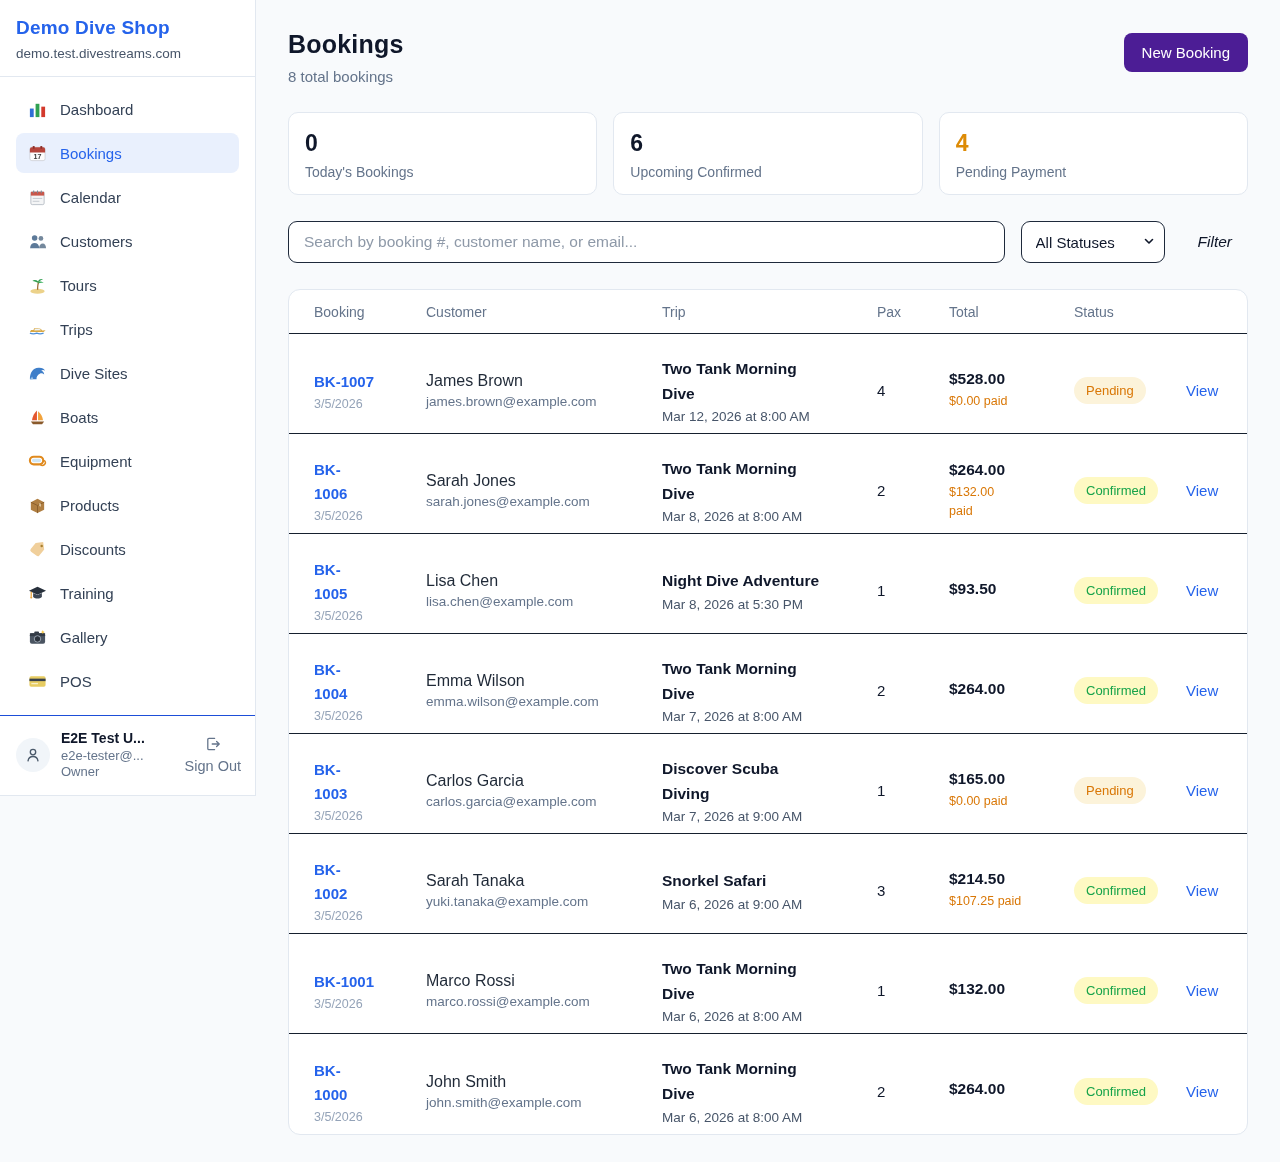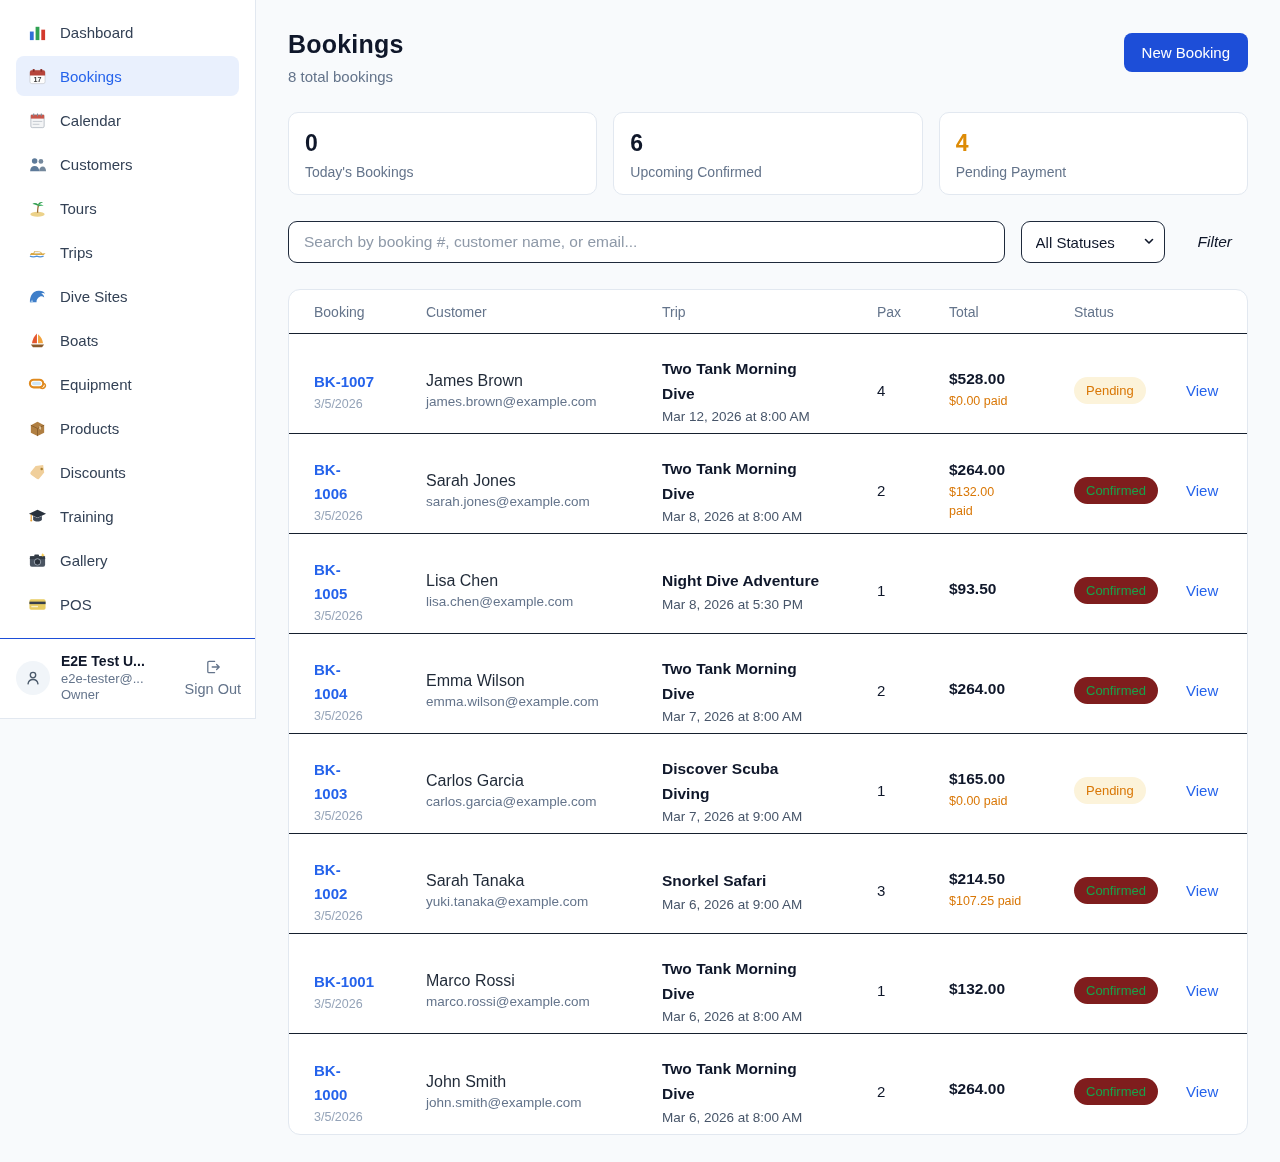--- a/index.html
+++ b/index.html
@@ -44,21 +44,21 @@
   .user-name { font-size:14px; font-weight:700; color:#0f172a; }
   .user-email { font-size:13px; color:#64748b; margin-top:2px; }
   .user-role { font-size:13px; color:#64748b; margin-top:1px; }
   .signout { display:flex; align-items:center; gap:6px; font-size:14.5px; color:#64748b; cursor:pointer; white-space:nowrap;flex-direction:column; }
   
   .main { position:absolute; left:256px; top:0; width:1024px; padding:30px 32px 32px; }
   .page-head { display:flex; justify-content:space-between; align-items:flex-start; }
   .page-title { font-size:25px; font-weight:700; color:#0f172a; letter-spacing:.2px; }
   .page-sub { font-size:15px; color:#64748b; margin-top:9px; }
   .btn-primary {
-    background:#1d4ed8; color:#fff; border:none; border-radius:8px;
+    background:#4c1d95; color:#fff; border:none; border-radius:8px;
     font-size:15px; font-weight:500; padding:11px 18px; cursor:pointer;
     font-family:inherit; margin-top:3px;margin-left:16px;
   }
   .stats { display:grid; grid-template-columns:1fr 1fr 1fr; gap:16px; margin-top:27px; }
   .stat-card {
     background:#fff; border:1px solid #e2e8f0; border-radius:10px;
     padding:17px 16px 16px; height:83px;
   }
   .stat-value { font-size:23px; font-weight:700; }
   .stat-label { font-size:14px; color:#64748b; margin-top:7px; }
@@ -99,27 +99,31 @@
   .trip-name { font-size:15.5px; font-weight:600; color:#0f172a; max-width:158px; line-height:1.6; }
   .trip-time { font-size:13.5px; color:#475569; margin-top:3px; }
   .pax { font-size:15px; color:#0f172a; }
   .total-amt { font-size:15.5px; font-weight:700; color:#0f172a; }
   .total-paid { font-size:12.5px; color:#d97706; margin-top:4px; white-space:pre-line; line-height:1.5; }
   .badge {
     display:inline-block; padding:6px 12px; border-radius:999px;
     font-size:13px; font-weight:400;
   }
   .badge.pending { background:#fcf3da; color:#d97706; }
-  .badge.confirmed { background:#7f1d1d; color:#16a34a; }
+  .badge.confirmed { background:#fef9c3; color:#16a34a; }
   .view-link { color:#2563eb; font-size:15px; font-weight:500; cursor:pointer; }
 </style>
 </head>
 <body>
 
 <aside class="sidebar">
+  <div class="brand-block">
+    <div class="brand">Demo Dive Shop</div>
+    <div class="brand-domain">demo.test.divestreams.com</div>
+  </div>
 
   <nav class="nav">
     <div class="nav-item">
       <span class="nav-icon">
           <svg viewBox="0 0 20 20">
             <rect x="2" y="9" width="4" height="9" fill="#2f6fd6"></rect>
             <rect x="8" y="4" width="4" height="14" fill="#2fa152"></rect>
             <rect x="14" y="7" width="4" height="11" fill="#d3392c"></rect>
           </svg>
         </span>

